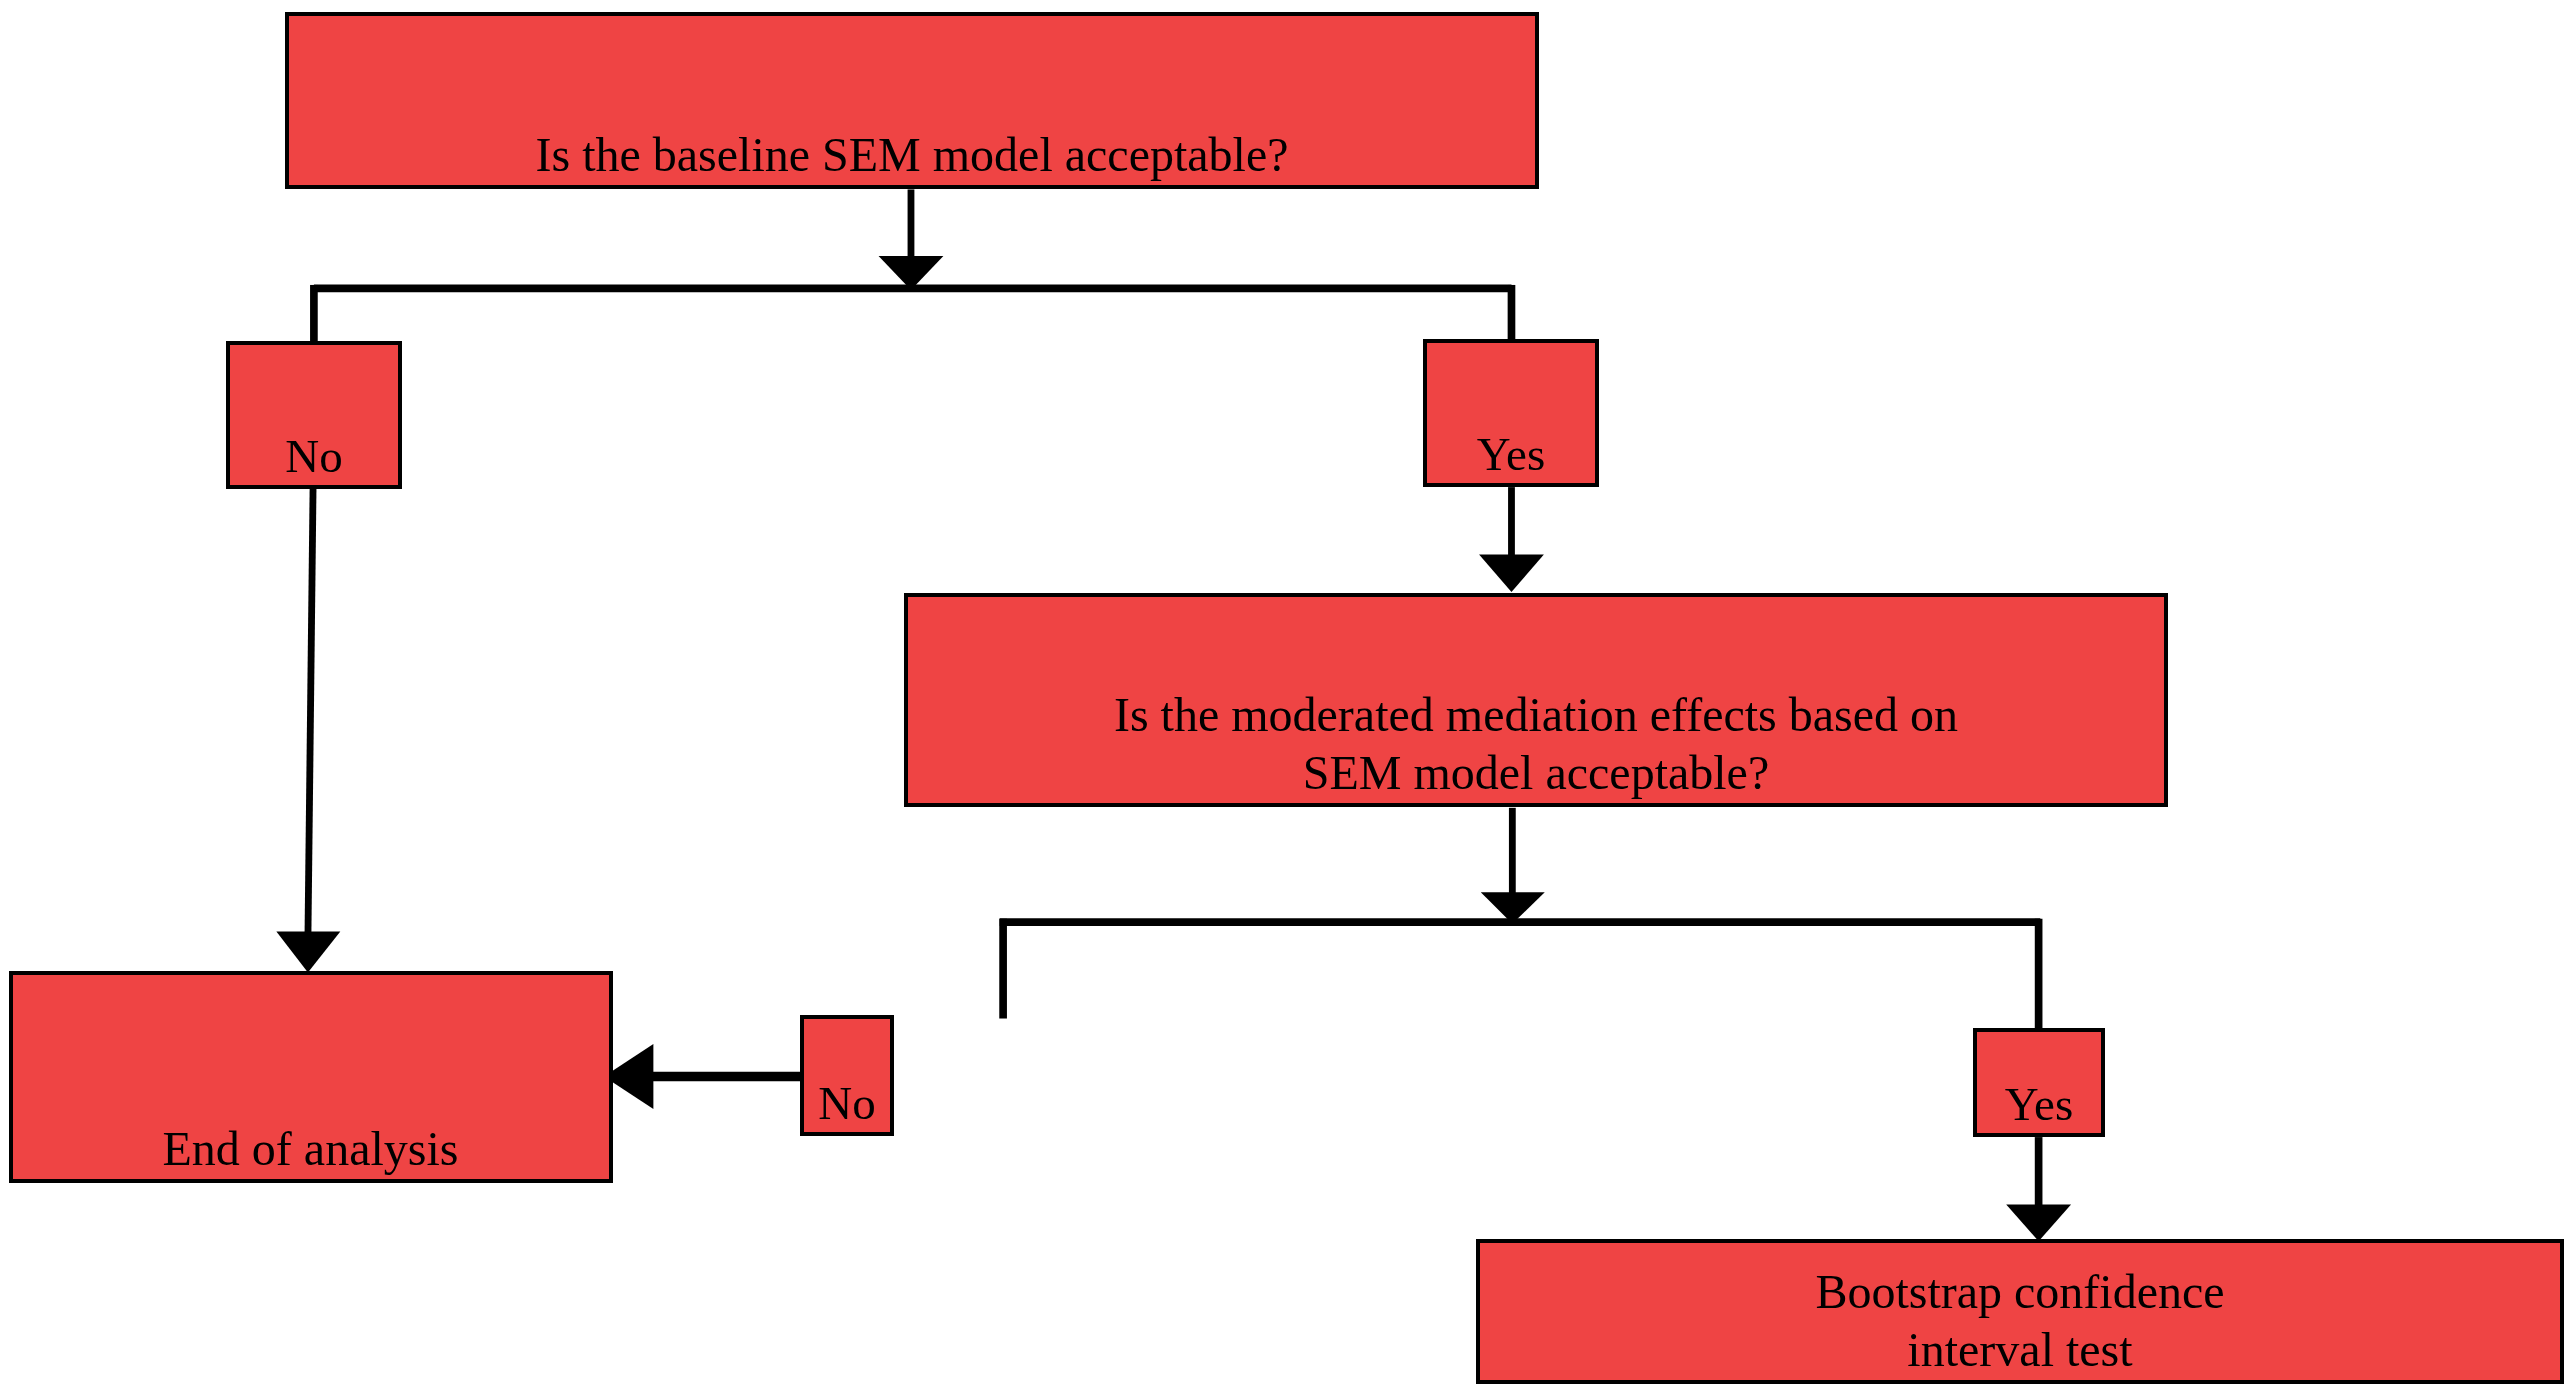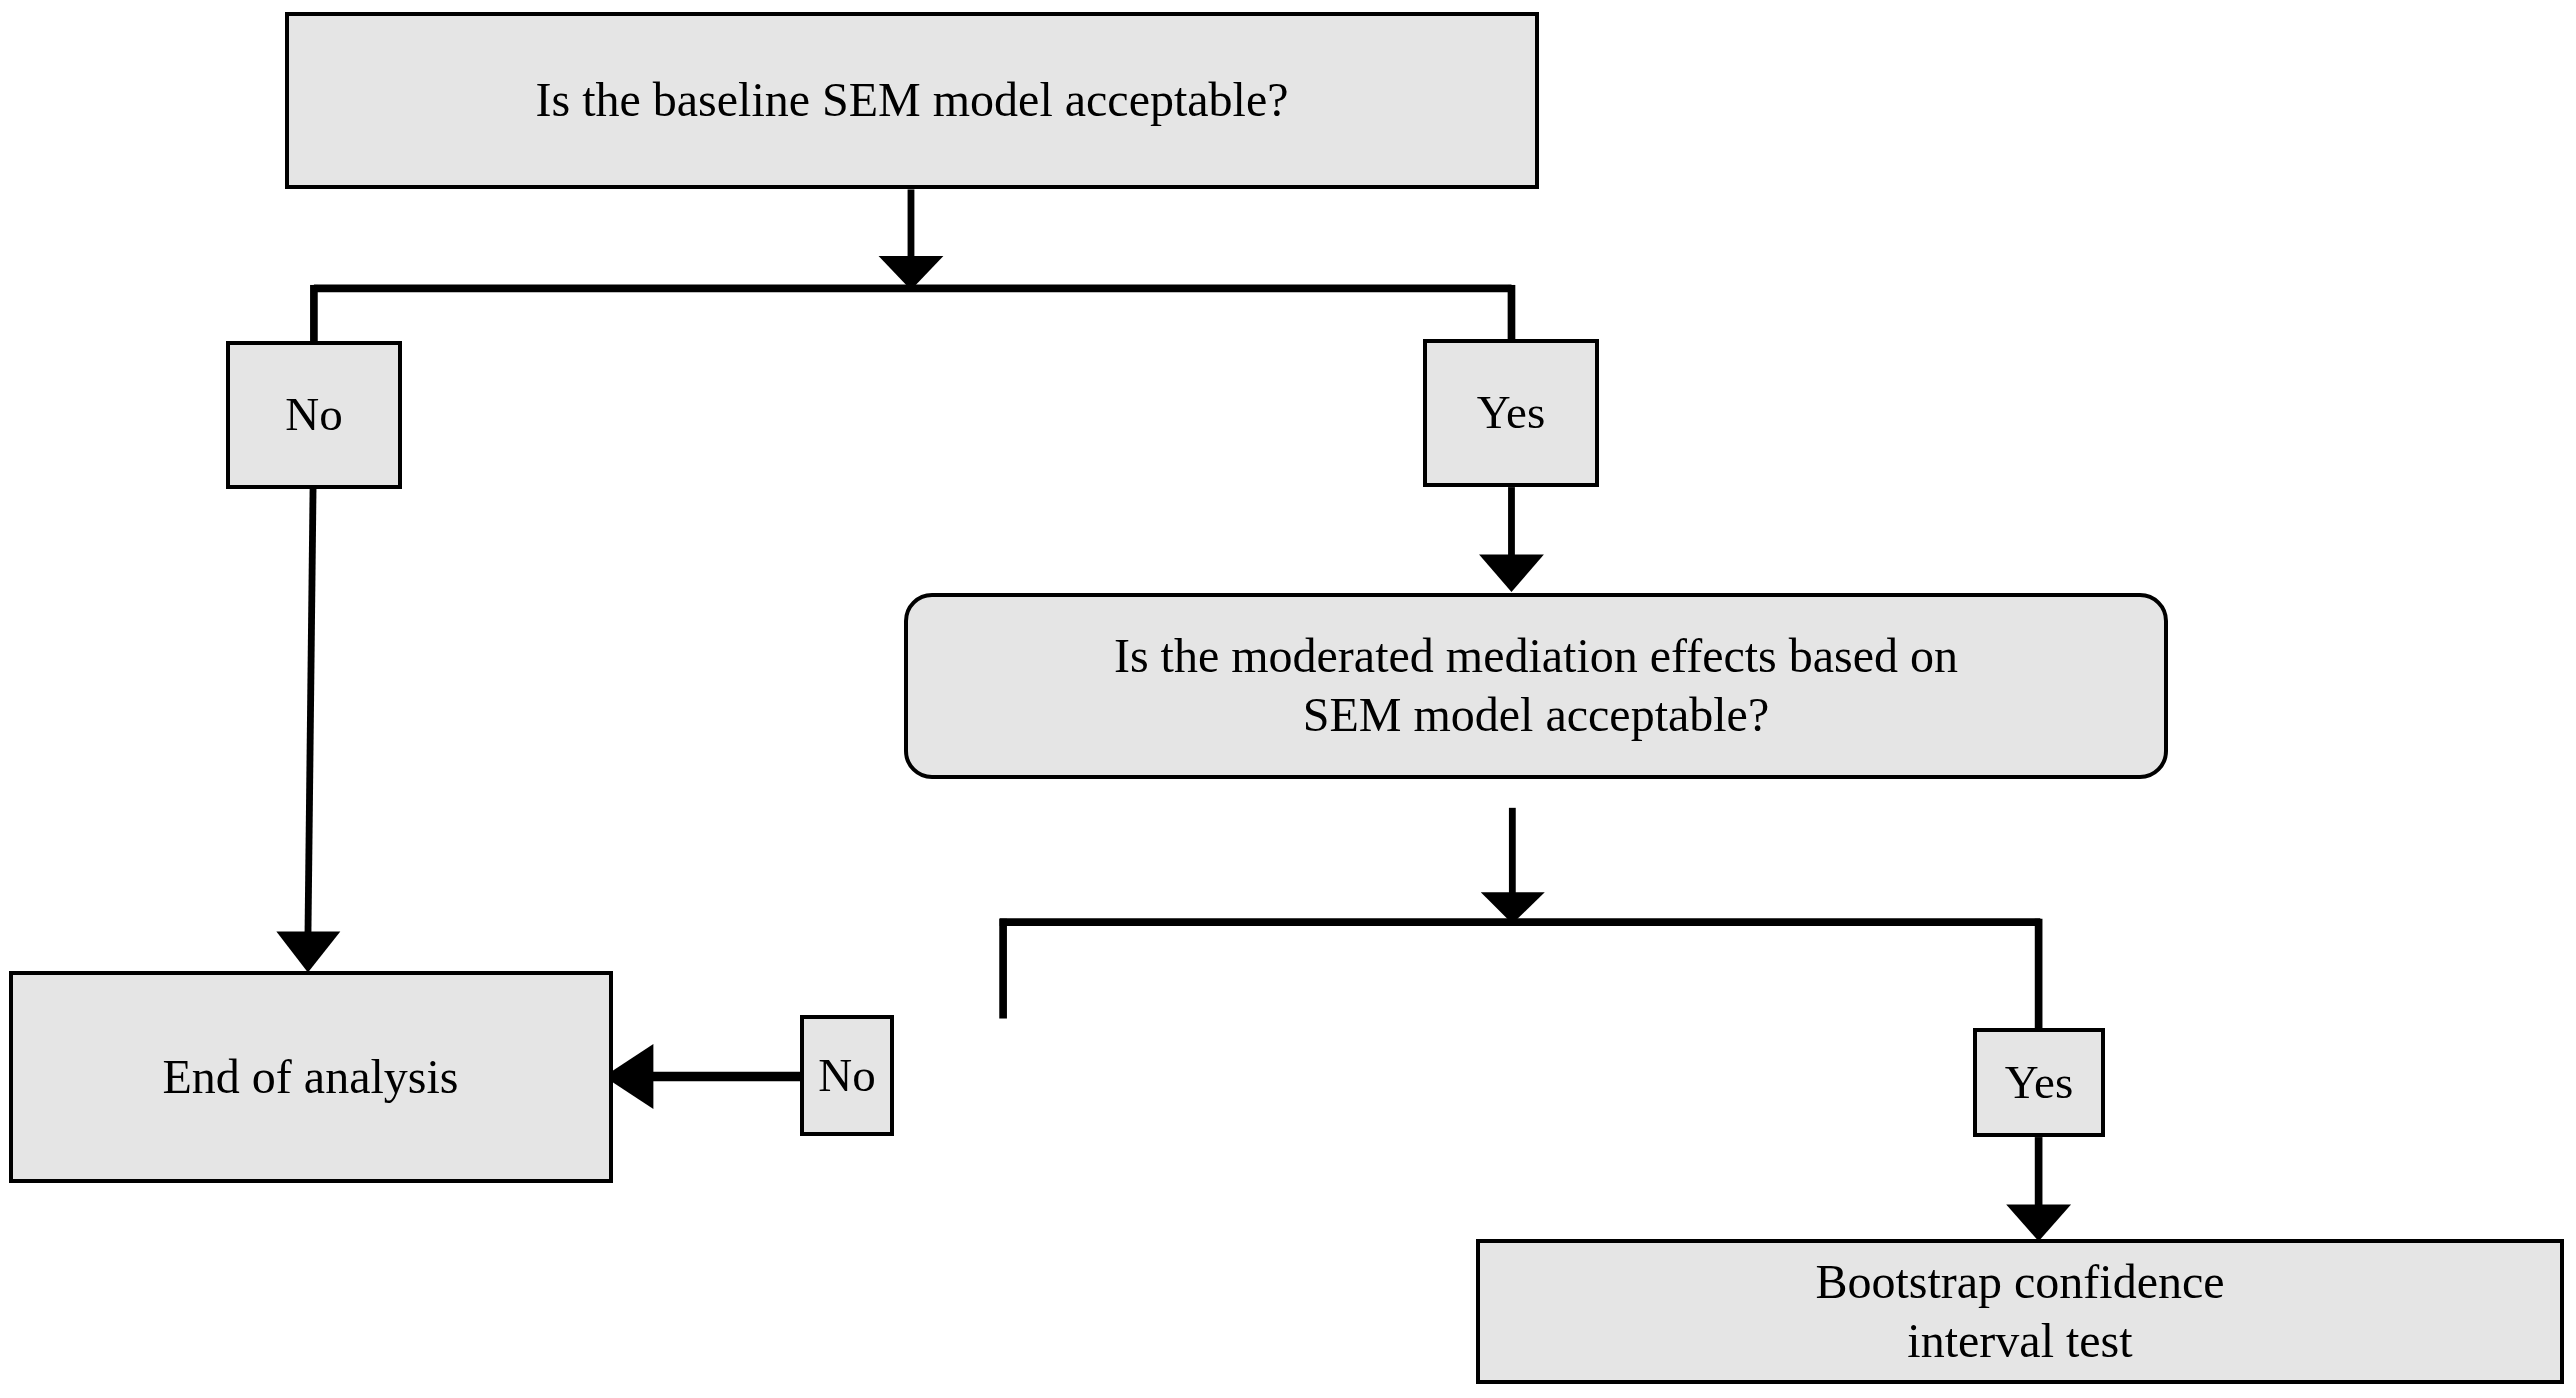--- a/index.html
+++ b/index.html
@@ -19,23 +19,23 @@
     position: absolute;
     left: 0;
     top: 0;
     width: 2576px;
     height: 1399px;
   }
   .node {
     position: absolute;
     box-sizing: border-box;
     border: 4.3px solid #000000;
-    background: #e5e5e5;
+    background: #ef4444;
     display: flex;
-    align-items: center;
+    align-items: flex-end;
     justify-content: center;
     text-align: center;
     color: #000000;
     line-height: 1.22;
     z-index: 2;
   }
   .node-label {
     display: block;
     white-space: pre-line;
     padding: 0 8.5px;
@@ -100,21 +100,21 @@
   </div>
 
   <div class="node decision-small" style="left:226px; top:341px; width:176px; height:148px;">
     <span class="node-label">No</span>
   </div>
 
   <div class="node decision-small" style="left:1423px; top:339px; width:176px; height:148px;">
     <span class="node-label">Yes</span>
   </div>
 
-  <div class="node process" style="left:904px; top:593px; width:1264px; height:186px;border-radius:28px;">
+  <div class="node process" style="left:904px; top:593px; width:1264px; height:214px;">
     <span class="node-label">Is the moderated mediation effects based on
 SEM model acceptable?</span>
   </div>
 
   <div class="node decision-small" style="left:800px; top:1015px; width:94px; height:121px;">
     <span class="node-label">No</span>
   </div>
 
   <div class="node decision-small" style="left:1973px; top:1028px; width:132px; height:109px;">
     <span class="node-label">Yes</span>

